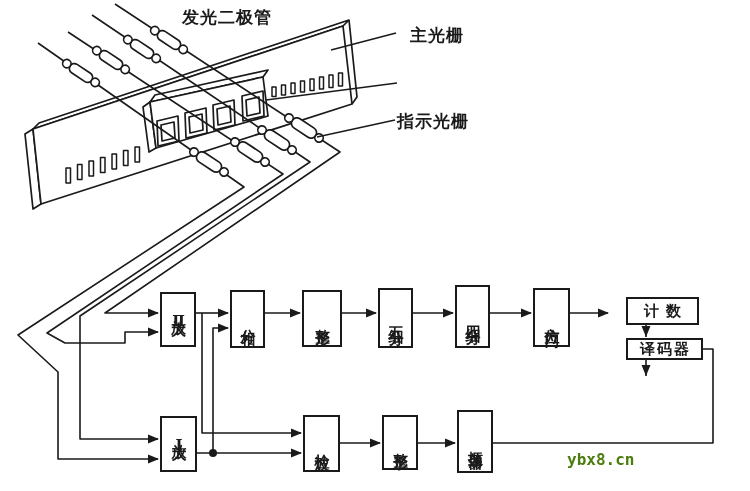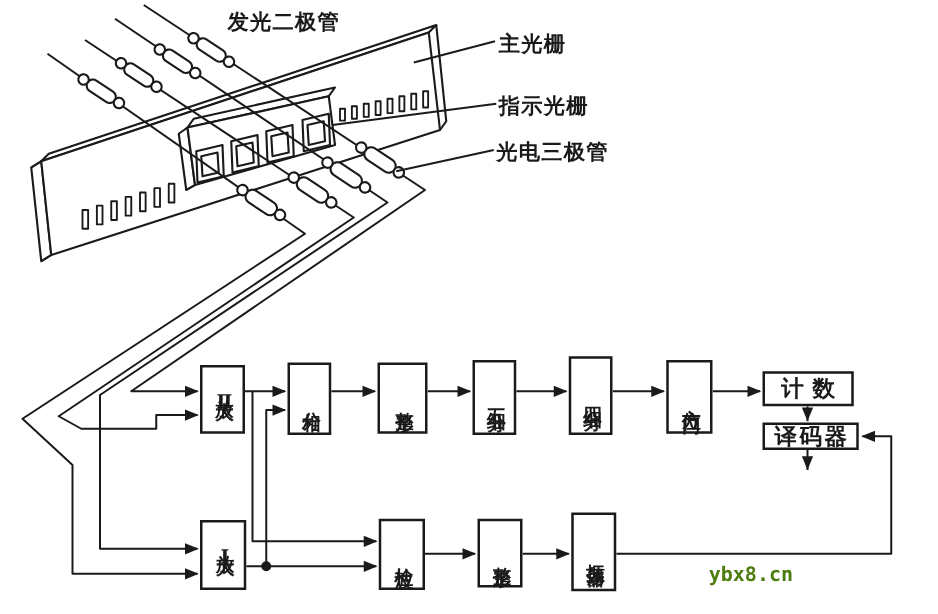--- a/index.html
+++ b/index.html
@@ -13,21 +13,21 @@
     white-space:nowrap;color:#1a1a1a;
   }
   .block{
     position:absolute;box-sizing:border-box;border:2px solid #1a1a1a;background:#fff;
     display:flex;align-items:center;justify-content:center;color:#1a1a1a;font-weight:600;
   }
   .block.v{
     writing-mode:vertical-rl;text-orientation:upright;
     font-size:15px;line-height:1;letter-spacing:2px;
   }
-  .block.h{font-size:18px;line-height:1;}
+  .block.h{font-size:15px;line-height:1;margin-left:16px;}
   .sp2{letter-spacing:7px;padding-left:7px;}
   .sp3{letter-spacing:2px;padding-left:2px;}
   .watermark{
     position:absolute;left:567px;top:450px;
     font-family:"DejaVu Sans Mono",monospace;font-weight:bold;font-size:16px;color:#4d7c0f;
   }
 </style>
 </head>
 <body>
 
@@ -172,23 +172,22 @@
       <polygon points="302,453 291,448.5 291,457.5"></polygon>
       <polygon points="381,443 370,438.5 370,447.5"></polygon>
       <polygon points="456,443 445,438.5 445,447.5"></polygon>
       <polygon points="646,337 641.5,326 650.5,326"></polygon>
       <polygon points="646,376 641.5,365 650.5,365"></polygon>
       <polygon points="689,349 700,344.5 700,353.5"></polygon>
     </g>
   </svg>
 
   <div class="iso-label" style="left:182px;top:6px;">发光二极管</div>
-  <div class="iso-label" style="left:399px;top:24px;">主光栅</div>
-  <div class="iso-label" style="left:399px;top:73px;">指示光栅</div>
-  <div class="iso-label" style="left:397px;top:110px;">光电三极管</div>
+  <div class="iso-label" style="left:410px;top:24px;">主光栅</div>
+  <div class="iso-label" style="left:397px;top:110px;">指示光栅</div>
 
   <div class="block v" style="left:160px;top:292px;width:36px;height:55px;">放大Ⅱ</div>
   <div class="block v" style="left:230px;top:290px;width:35px;height:58px;">分相</div>
   <div class="block v" style="left:302px;top:290px;width:40px;height:57px;">整形</div>
   <div class="block v" style="left:378px;top:288px;width:35px;height:60px;">五细分</div>
   <div class="block v" style="left:455px;top:285px;width:35px;height:63px;">四细分</div>
   <div class="block v" style="left:533px;top:288px;width:37px;height:59px;">方位门</div>
   <div class="block h sp2" style="left:610px;top:297px;width:73px;height:28px;">计数</div>
   <div class="block h sp3" style="left:610px;top:338px;width:77px;height:22px;">译码器</div>
   <div class="block v" style="left:160px;top:416px;width:37px;height:56px;">放大Ⅰ</div>

